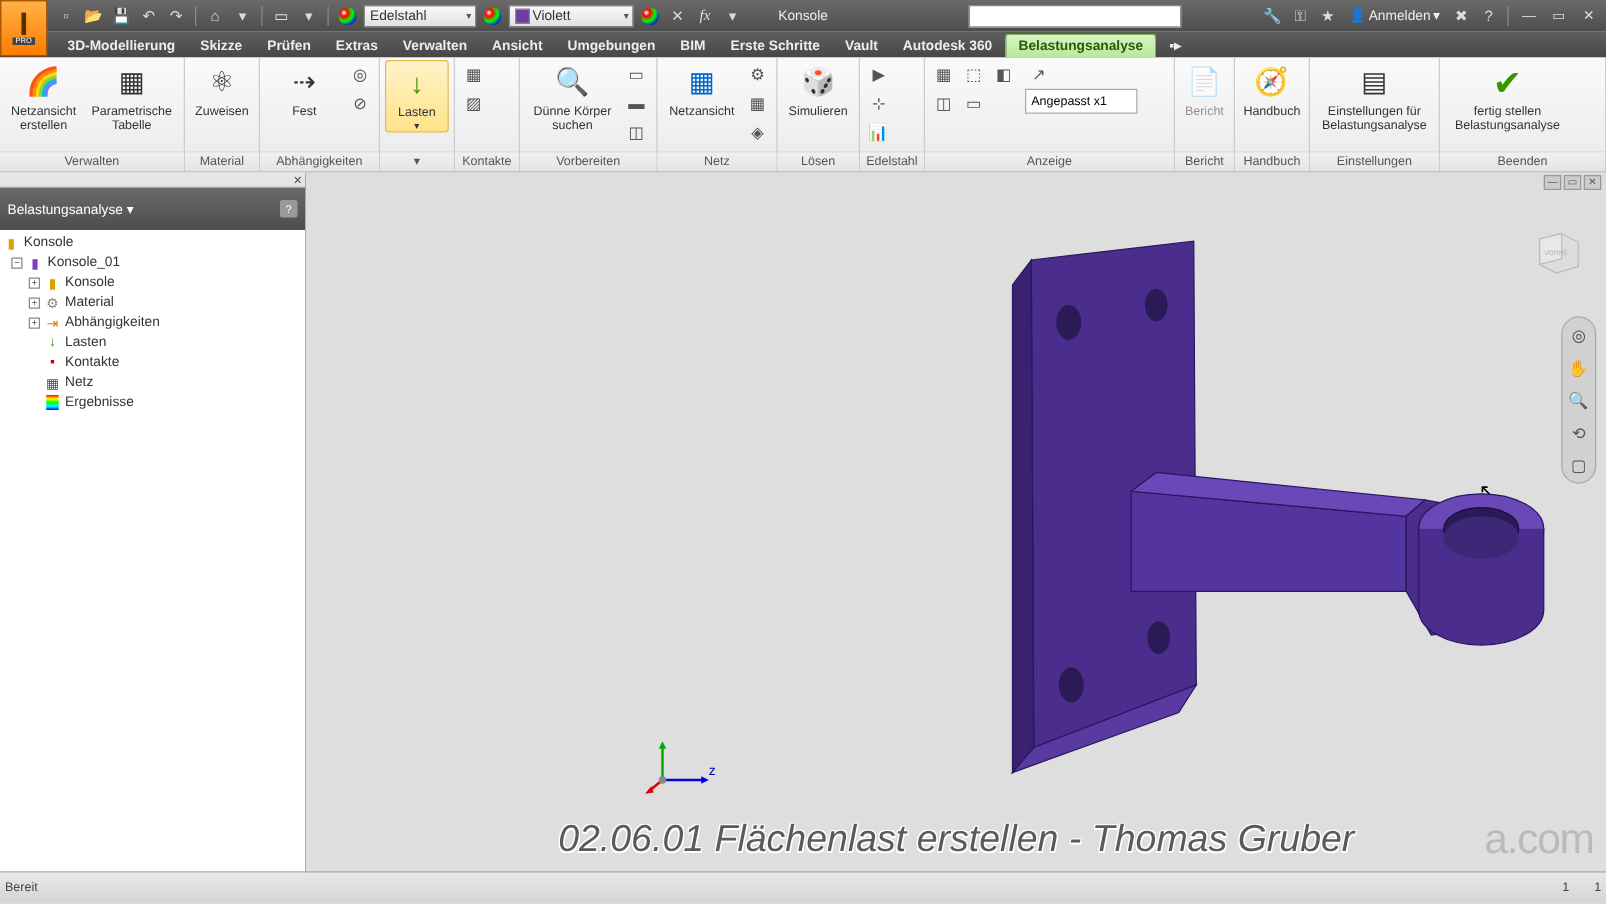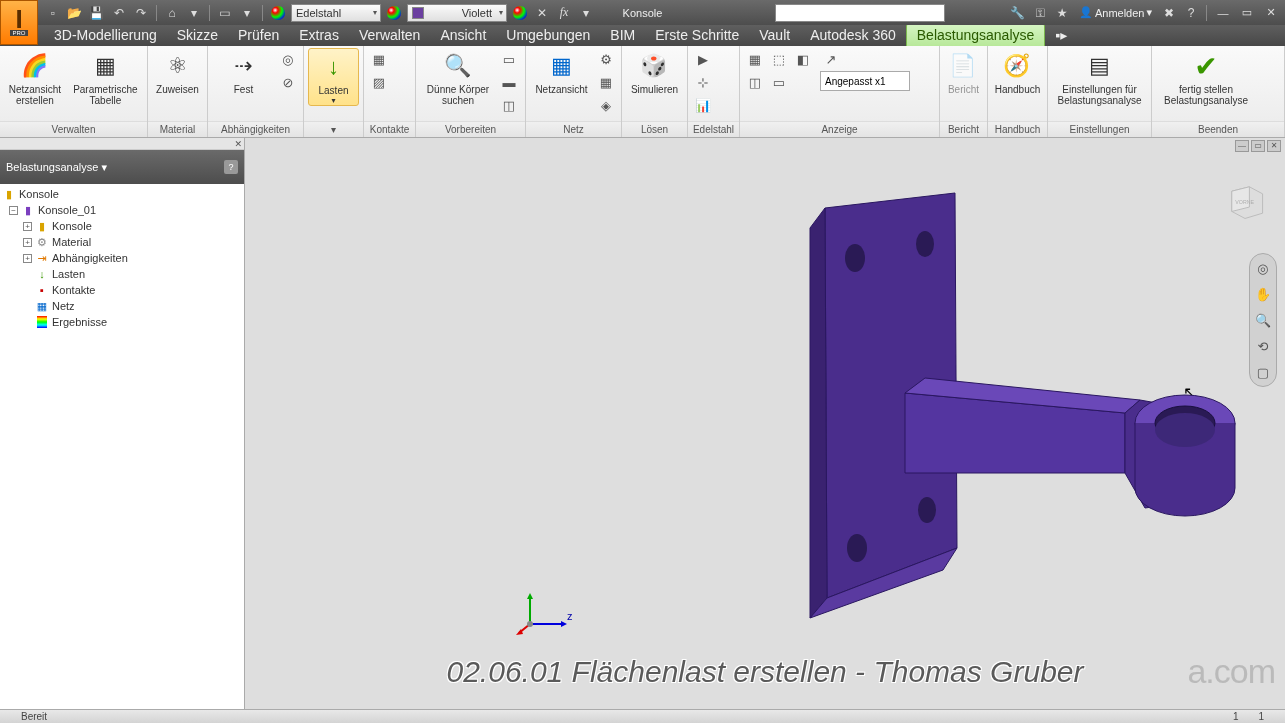--- a/index.html
+++ b/index.html
@@ -18,21 +18,21 @@
 .color-ball { width:14px; height:14px; border-radius:50%; background: radial-gradient(circle at 30% 30%, #fff, #f00 20%, #0f0 50%, #00f 80%); margin:0 2px;}
 .doc-title { position:absolute; left:50%; transform:translateX(-50%); color:#eee; font-size:11px;}
 .search-box { position:absolute; right: 340px; width:170px; height:18px; background:#fff; border:1px solid #888;}
 .right-tools { position:absolute; right:4px; display:flex; align-items:center; gap:4px;}
 .right-tools .qat-btn { color:#ddd; }
 .login { display:flex; align-items:center; gap:2px; font-size:11px; color:#eee; padding:0 4px;}
 .win-btn { width:20px; height:16px; color:#ddd; font-size:11px; display:flex; align-items:center; justify-content:center;}
 
 
 .menutabs { height:21px; background: linear-gradient(#5f5f5f,#474747); display:flex; align-items:flex-end; padding-left:44px; gap:0;}
-.menutab { padding: 3px 10px; font-size:14px; color:#eee; cursor:pointer; border-top-left-radius:3px; border-top-right-radius:3px;}
+.menutab { padding: 3px 10px; font-size:11px; color:#eee; cursor:pointer; border-top-left-radius:3px; border-top-right-radius:3px;font-weight:bold;}
 .menutab.active { background: linear-gradient(#d6f5c4,#b8e89a); color:#2a5a00; border:1px solid #7bb84e; border-bottom:none;}
 
 
 .ribbon { height: 92px; background: linear-gradient(#fafafa,#eaeaea); border-bottom:1px solid #aaa; display:flex;}
 .rgroup { border-right:1px solid #ccc; display:flex; flex-direction:column; position:relative; padding:2px 4px 0 4px;}
 .rgroup-label { position:absolute; bottom:0; left:0; right:0; text-align:center; font-size:10px; color:#555; background:linear-gradient(#f0f0f0,#e4e4e4); height:16px; line-height:16px; border-top:1px solid #ddd;}
 .rbtns { display:flex; gap:2px; height:74px; align-items:flex-start;}
 .rbtn-large { width:64px; display:flex; flex-direction:column; align-items:center; padding-top:2px; cursor:pointer; text-align:center; font-size:10px; color:#333;}
 .rbtn-large.highlight { background: linear-gradient(#fff3c8,#ffe28a); border:1px solid #e6b84e; border-radius:3px;}
 .rbtn-icon { width:32px; height:32px; margin-bottom:2px; display:flex; align-items:center; justify-content:center; font-size:22px;}
@@ -62,21 +62,21 @@
 .navbar div { width:20px; height:20px; display:flex; align-items:center; justify-content:center; font-size:13px; color:#555;}
 .cursor { position:absolute; top:245px; left:938px; font-size:16px; color:#000;}
 .axis { position:absolute; bottom:70px; left:270px; }
 .caption { position:absolute; bottom:20px; left:50%; transform:translateX(-50%); font-size:30px; font-style:italic; color:#5a5a5a; text-shadow: -1px -1px 0 #fff, 1px -1px 0 #fff, -1px 1px 0 #fff, 1px 1px 0 #fff; white-space:nowrap;}
 .watermark { position:absolute; bottom:18px; right:10px; font-size:34px; color:rgba(120,120,120,0.35); font-weight:300; letter-spacing:-1px;}
 
 
 .part { position:absolute; top:40px; left:320px; width:680px; height:500px;}
 
 
-.statusbar { position:absolute; bottom:0; left:0; right:0; height:14px; background: linear-gradient(#e8e8e8,#d4d4d4); border-top:1px solid #aaa; display:flex; align-items:center; font-size:10px; color:#444; padding:0 21px; justify-content:space-between;}
+.statusbar { position:absolute; bottom:0; left:0; right:0; height:26px; background: linear-gradient(#e8e8e8,#d4d4d4); border-top:1px solid #aaa; display:flex; align-items:center; font-size:10px; color:#444; padding:0 4px; justify-content:space-between;}
 .statusbar .right { display:flex; gap:20px;}
 
 .violet-sw { width:12px; height:12px; background:#6b3fa0; border:1px solid #888; display:inline-block; margin-right:2px; vertical-align:middle;}
 </style>
 </head>
 <body>
 
 <div class="titlebar">
   <div class="app-icon">
     <span class="big">I</span>
@@ -93,21 +93,21 @@
     <div class="qat-btn">▾</div>
     <div class="qat-sep"></div>
     <div class="qat-btn">▭</div>
     <div class="qat-btn">▾</div>
     <div class="qat-sep"></div>
     <span class="color-ball"></span>
     <div class="mat-dd">
         <span>Edelstahl</span>
       </div>
     <span class="color-ball"></span>
-    <div class="mat-dd" style="min-width:100px;justify-content:space-between;">
+    <div class="mat-dd" style="min-width:100px;">
         <span class="violet-sw"></span>
         <span>Violett</span>
       </div>
     <span class="color-ball"></span>
     <div class="qat-btn">✕</div>
     <div class="qat-btn" style="font-style:italic;font-family:Liberation Serif, serif;">fx</div>
     <div class="qat-btn">▾</div>
   </div>
   <div class="doc-title">Konsole</div>
   <input class="search-box" type="text" style="">

